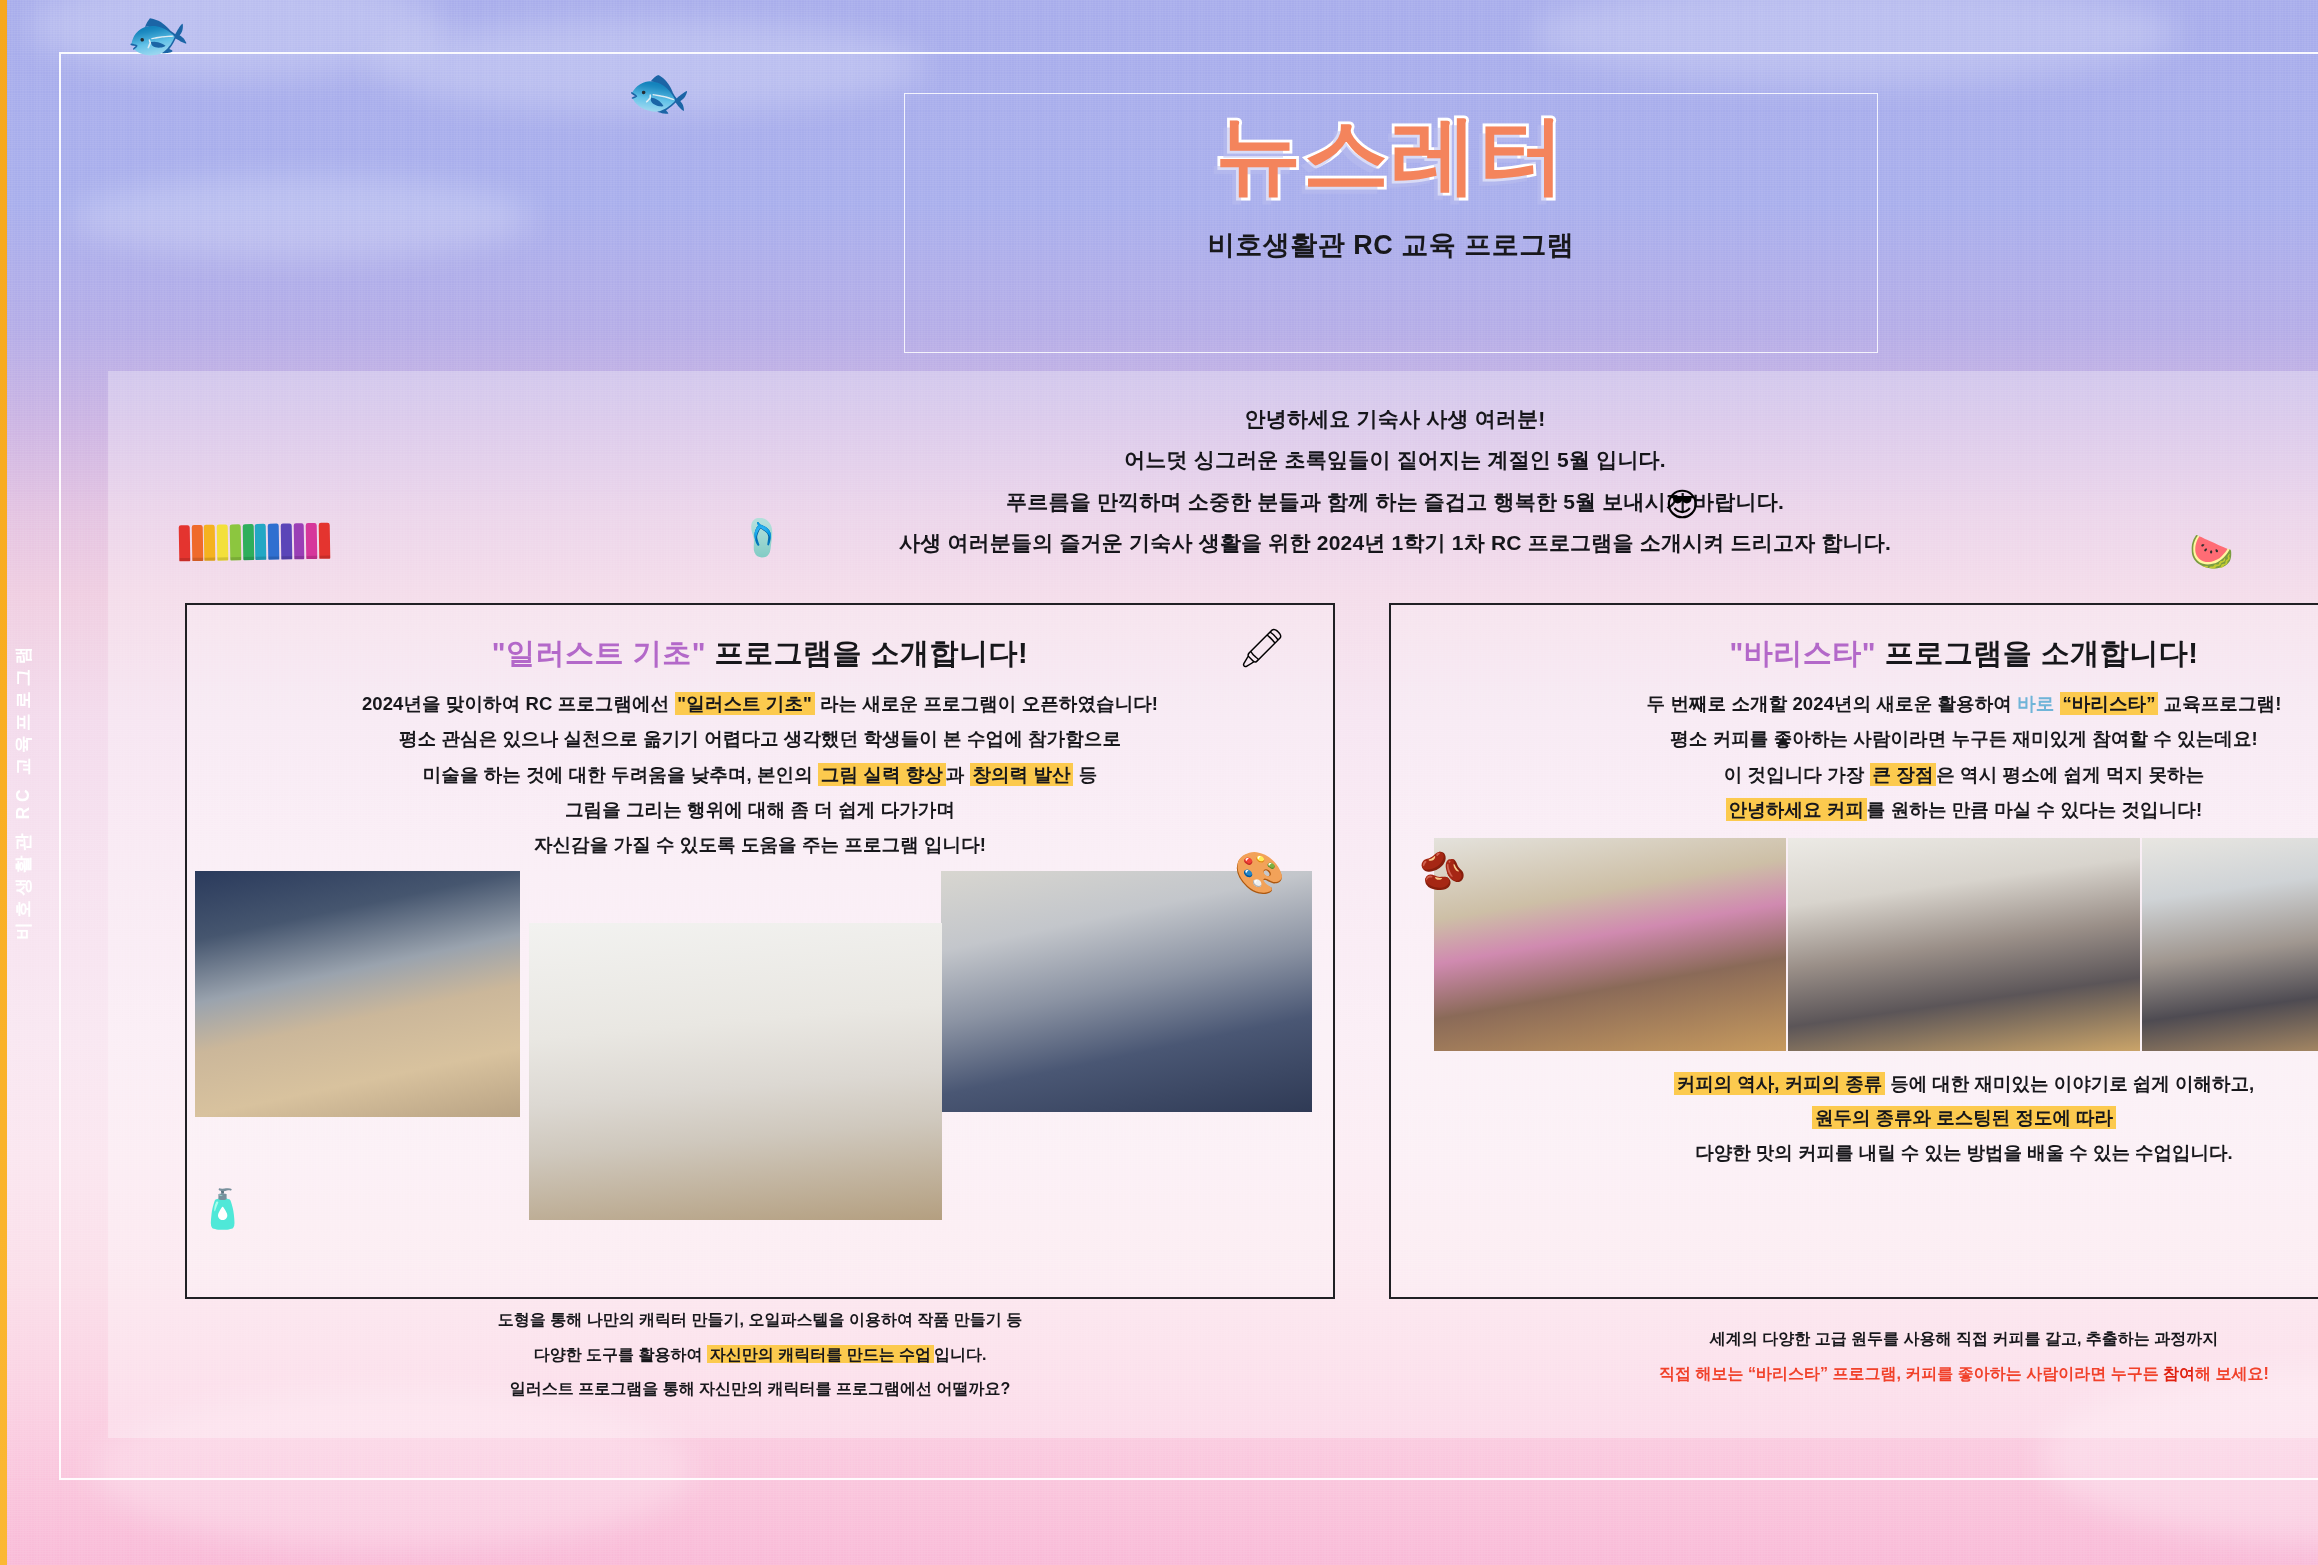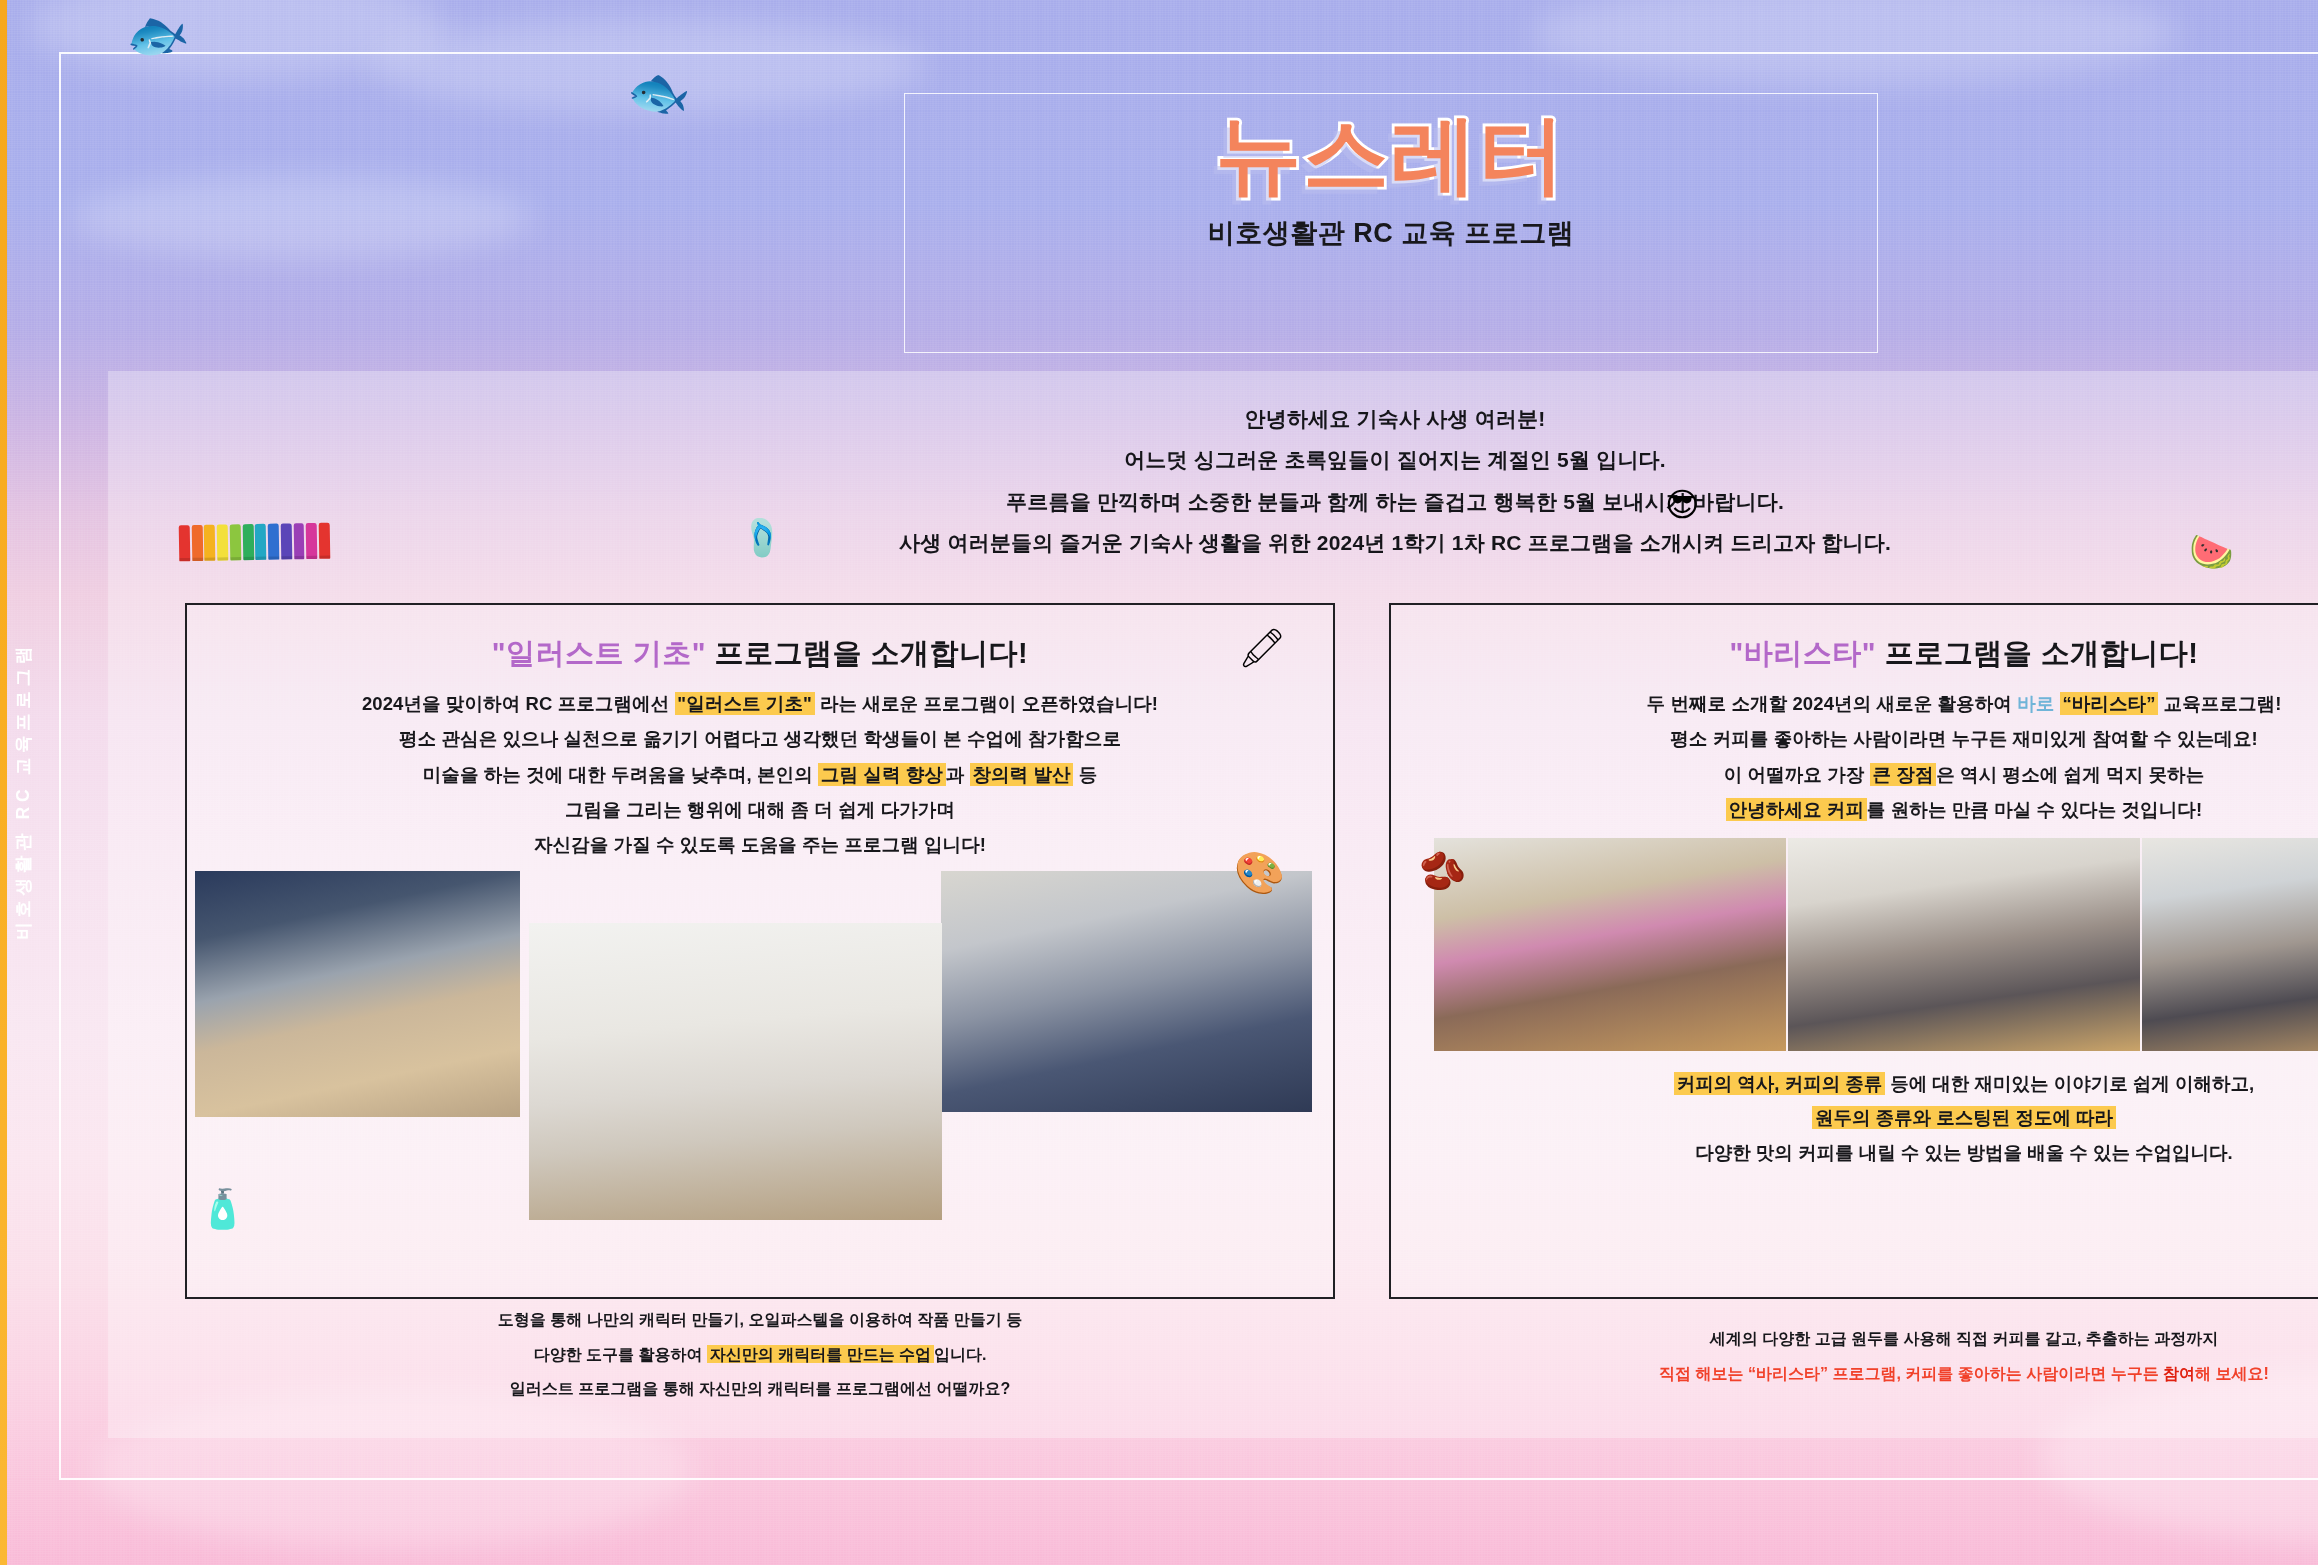--- a/index.html
+++ b/index.html
@@ -87,21 +87,21 @@
     font-weight: 800;
     letter-spacing: 1.9px;
     color: #f4845c;
     -webkit-text-stroke: 5.6px #ffffff;
     paint-order: stroke fill;
     line-height: 1.05;
     text-shadow:
       -6.5px 6.5px 0 rgba(185,190,238,0.55);
   }
   .masthead-sub {
-    margin-top: 16px;
+    margin-top: 28px;
     font-size: 27px;
     font-weight: 700;
     color: #18181c;
     letter-spacing: 0.5px;
   }
 
   
   .main-panel {
     position: absolute;
     left: 108px; top: 371px;
@@ -350,21 +350,21 @@
     <div class="col-title">
       <span class="kw">"바리스타"</span><span> 프로그램을 소개합니다!</span>
     </div>
 
     <div class="col-body">
       <p>
         <span>두 번째로 소개할 2024년의 새로운 활용하여 </span><span class="kw-blue">바로 </span><span class="hl">“바리스타”</span><span> 교육프로그램!</span>
       </p>
       <p>평소 커피를 좋아하는 사람이라면 누구든 재미있게 참여할 수 있는데요!</p>
       <p>
-        <span>이 어떨까요 가장 </span><span class="hl">큰 장점</span><span>은 역시 평소에 쉽게 먹지 못하는</span>
+        <span>이 것입니다 가장 </span><span class="hl">큰 장점</span><span>은 역시 평소에 쉽게 먹지 못하는</span>
       </p>
       <p>
         <span class="hl">안녕하세요 커피</span><span>를 원하는 만큼 마실 수 있다는 것입니다!</span>
       </p>
     </div>
 
     <div class="photos-right">
       <div class="ph p-r photo-d"></div>
       <div class="ph p-r photo-e"></div>
       <div class="ph p-r photo-f"></div>

